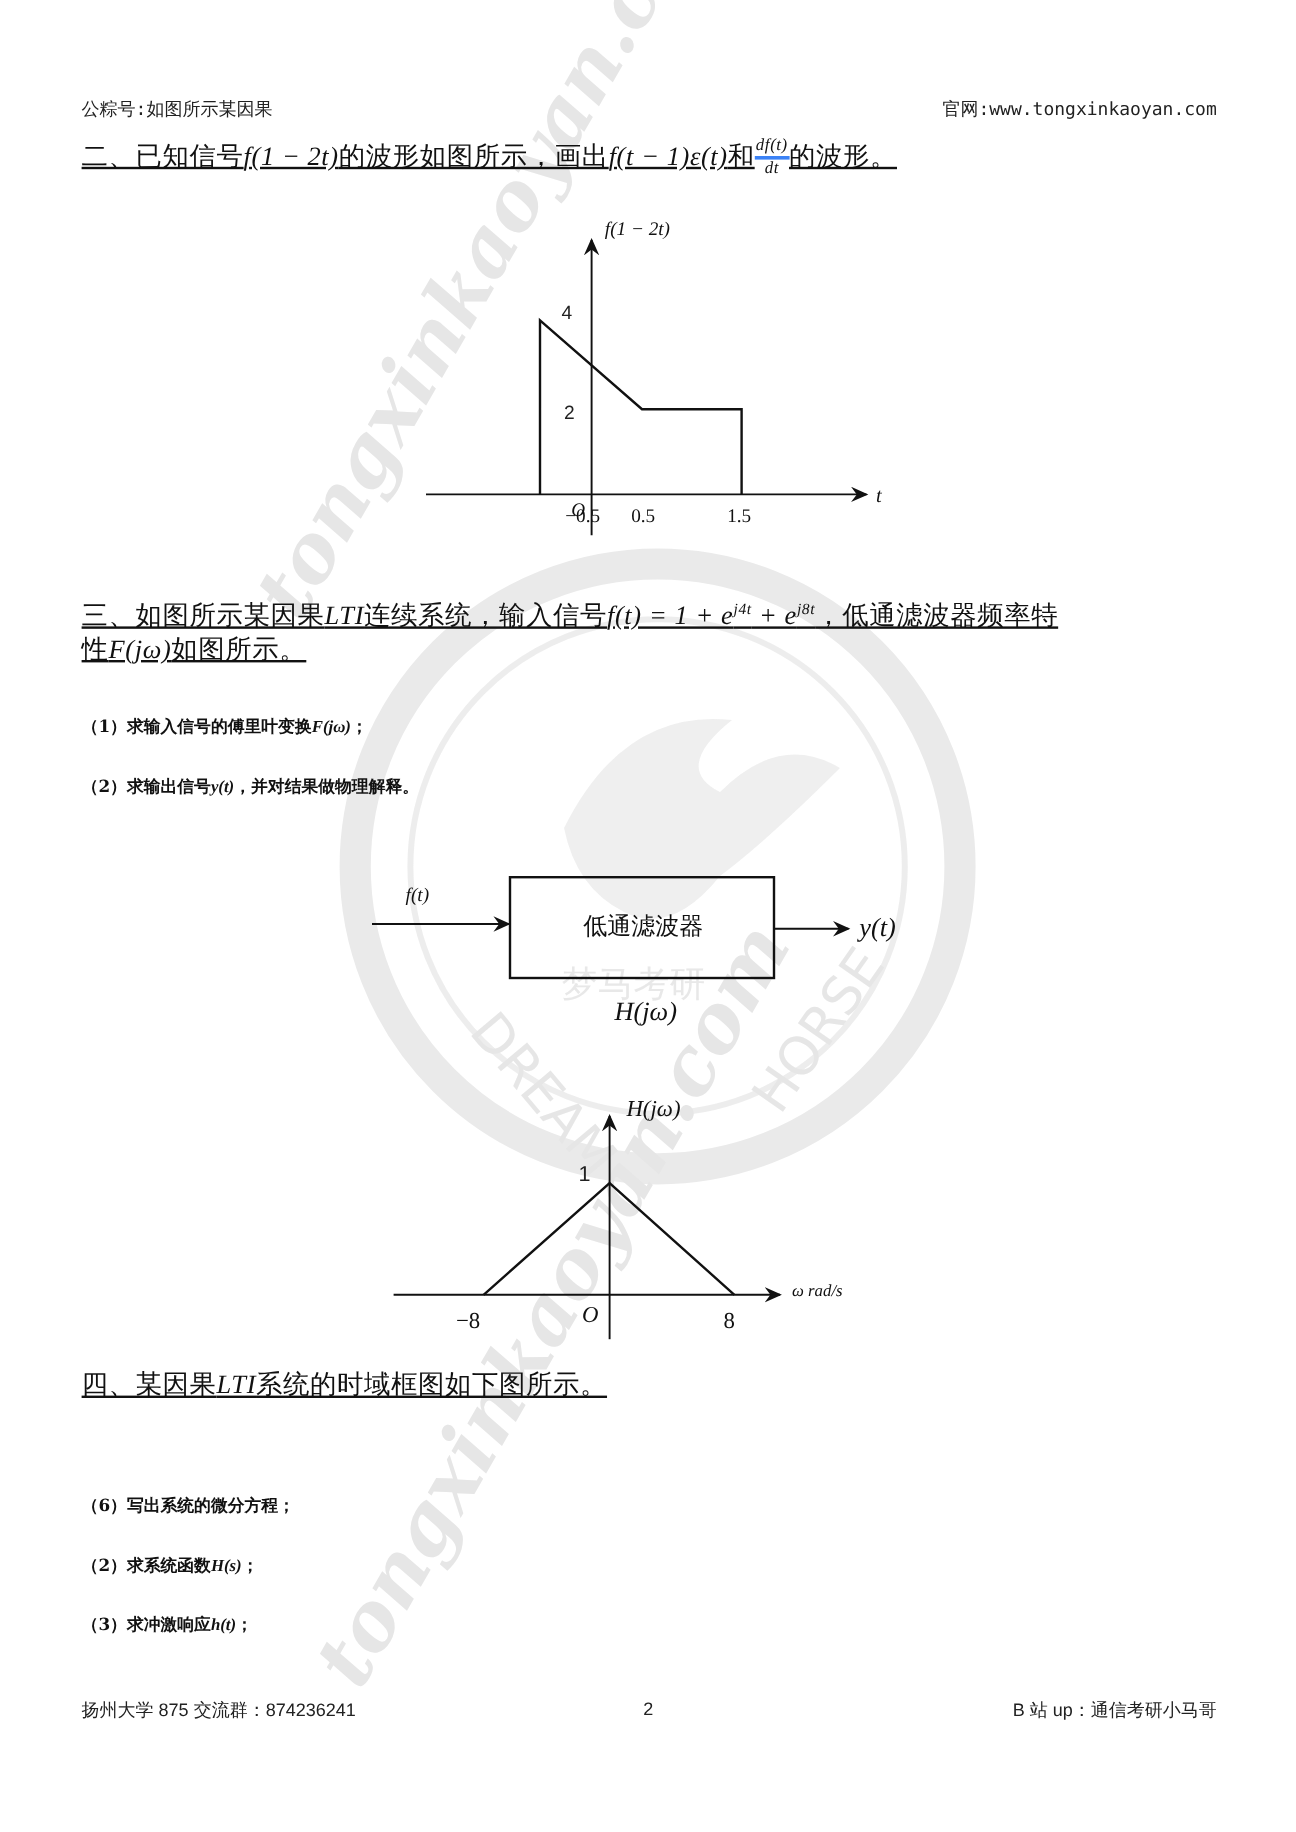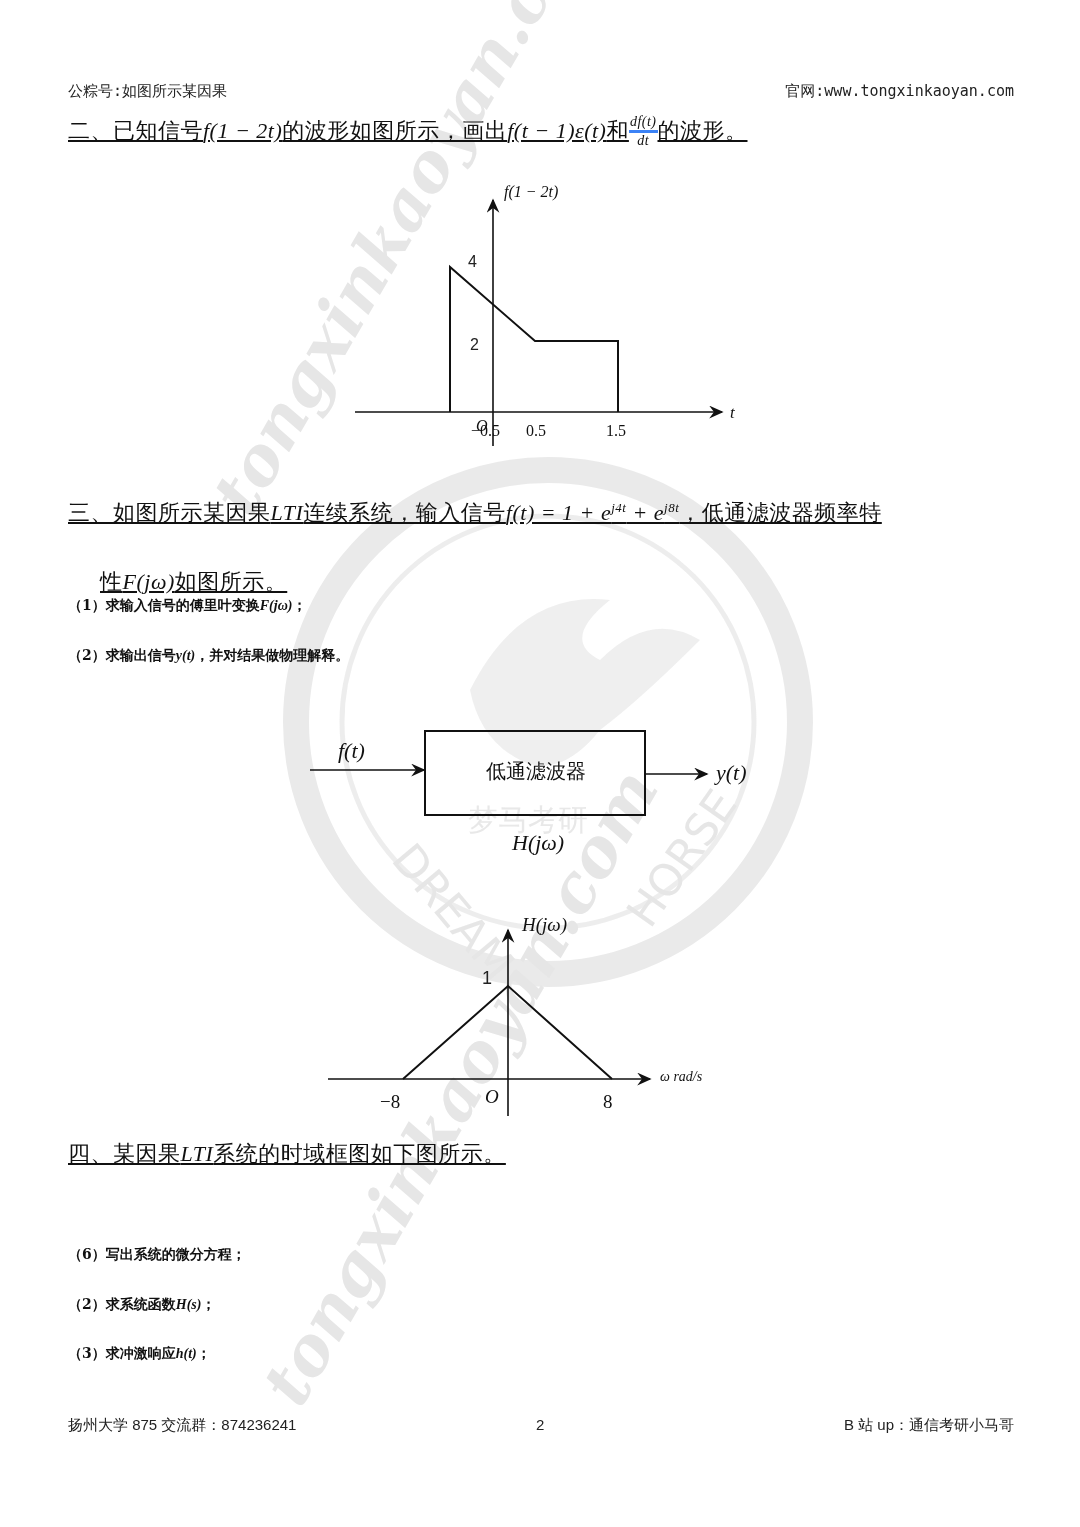--- a/index.html
+++ b/index.html
@@ -59,36 +59,36 @@
 <div class="abs ftr" style="left:468px;top:253px;font-size:16px;">4</div>
 <div class="abs ftr" style="left:470px;top:336px;font-size:16px;">2</div>
 <div class="abs mn" style="left:427px;top:422px;font-size:16px;margin-left:44px;">−0.5</div>
 <div class="abs m" style="left:476px;top:417px;font-size:16px;">O</div>
 <div class="abs mn" style="left:526px;top:422px;font-size:16px;">0.5</div>
 <div class="abs mn" style="left:606px;top:422px;font-size:16px;">1.5</div>
 
 <div class="abs q" style="left:68px;top:498px;">
   <span>三、如图所示某因果</span><span class="m">LTI</span><span>连续系统，输入信号</span><span class="m"><span>f(t) = 1 + e</span><sup>j4t</sup><span> + e</span><sup>j8t</sup></span><span>，低通滤波器频率特</span>
 </div>
-<div class="abs q" style="left:68px;top:567px;margin-left:32px;">
+<div class="abs q" style="left:68px;top:526px;">
   <span>性</span><span class="m">F(jω)</span><span>如图所示。</span>
 </div>
 <div class="abs sub" style="left:68px;top:597px;">
   <span>（1）求输入信号的傅里叶变换</span><span class="m">F(jω)</span><span>；</span>
 </div>
 <div class="abs sub" style="left:68px;top:647px;">
   <span>（2）求输出信号</span><span class="m">y(t)</span><span>，并对结果做物理解释。</span>
 </div>
 
 <svg width="1080" height="1527" style="pointer-events:none">
   <line x1="310" y1="770" x2="424" y2="770" stroke="#111" stroke-width="1.6" marker-end="url(#arr)"></line>
   <rect x="425" y="731" width="220" height="84" fill="none" stroke="#111" stroke-width="2"></rect>
   <line x1="645" y1="774" x2="707" y2="774" stroke="#111" stroke-width="1.6" marker-end="url(#arr)"></line>
 </svg>
-<div class="abs m" style="left:338px;top:738px;font-size:22px;">f(t)</div>
+<div class="abs m" style="left:338px;top:738px;font-size:16px;">f(t)</div>
 <div class="abs" style="left:486px;top:758px;font-size:20px;">低通滤波器</div>
 <div class="abs m" style="left:716px;top:760px;font-size:22px;">y(t)</div>
 <div class="abs m" style="left:512px;top:830px;font-size:22px;">H(jω)</div>
 
 <svg width="1080" height="1527" style="pointer-events:none">
   <line x1="328" y1="1079" x2="650" y2="1079" stroke="#111" stroke-width="1.6" marker-end="url(#arr)"></line>
   <line x1="508" y1="1116" x2="508" y2="930" stroke="#111" stroke-width="1.6" marker-end="url(#arr)"></line>
   <polyline points="403,1079 508,986 612,1079" fill="none" stroke="#111" stroke-width="2"></polyline>
 </svg>
 <div class="abs m" style="left:522px;top:914px;font-size:19px;">H(jω)</div>

